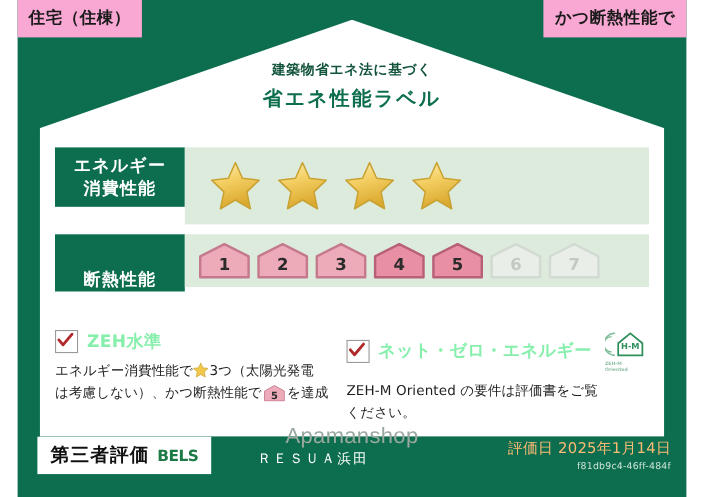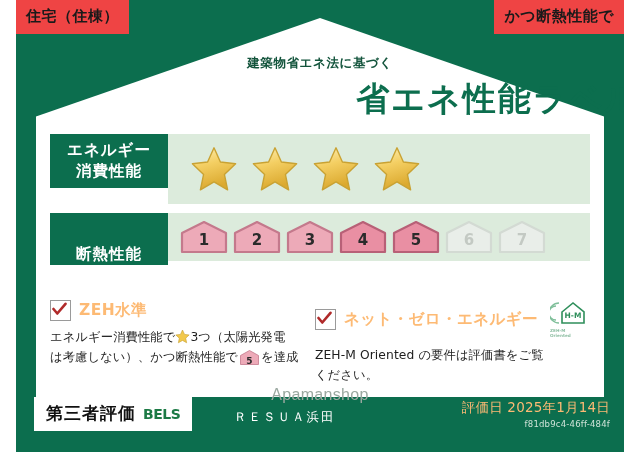--- a/index.html
+++ b/index.html
@@ -25,42 +25,41 @@
     position:absolute;
     left:36px;right:36px;top:18px;bottom:55px;
     background:#ffffff;
     clip-path:polygon(0% 26%, 50% 0%, 100% 26%, 100% 100%, 0% 100%);
     z-index:10;
   }
 
   
   .corner-tag{
     position:absolute;top:0;
-    background:#ef4444;
+    background:#f9a8d4;
     color:#1a1a1a;
     font-weight:bold;
     font-size:15px;
     letter-spacing:.5px;
     padding:7px 10px 8px 10px;
     z-index:50;
     white-space:nowrap;
   }
   .corner-tag.left{left:16px;}
   .corner-tag.right{right:16px;}
 
   
   #title-block{position:absolute;left:0;right:0;top:55px;text-align:center;z-index:20;}
   #subtitle{
     color:#13543c;font-weight:bold;font-size:12.5px;letter-spacing:.6px;
     margin:0 0 5px 0;
   }
   #main-title{
-    color:#0c6e4e;font-weight:bold;font-size:33px;letter-spacing:2px;
+    color:#0c6e4e;font-weight:bold;font-size:18px;letter-spacing:2px;
     margin:0;
-    text-align:right;
   }
 
   
   #rows{position:absolute;left:50px;right:50px;top:134px;z-index:20;}
   .perf-row{display:flex;align-items:stretch;margin-bottom:9px;}
   .row-label{
     background:#0c6e4e;color:#ffffff;
     font-weight:bold;font-size:15.5px;letter-spacing:1px;
     display:flex;flex-direction:column;justify-content:center;align-items:center;
     width:118px;flex:0 0 118px;text-align:center;line-height:1.35;
@@ -96,42 +95,42 @@
   }
   .note-col{flex:1;}
   .note-head{display:flex;align-items:center;gap:8px;margin-bottom:6px;}
   .chk{
     width:19px;height:19px;flex:0 0 19px;
     border:1.5px solid #9a9a9a;background:#ffffff;
     position:relative;
   }
   .chk svg{position:absolute;left:1px;top:1px;}
   .note-title{
-    color:#fdba74;font-weight:bold;font-size:15.5px;letter-spacing:.4px;white-space:nowrap;
+    color:#86efac;font-weight:bold;font-size:15.5px;letter-spacing:.4px;white-space:nowrap;
   }
   .note-body{
     font-size:12.3px;color:#1e1e1e;line-height:1.65;letter-spacing:.1px;
   }
   .inline-star{display:inline-block;vertical-align:-3px;width:15px;height:15px;}
   .inline-house{
     display:inline-block;vertical-align:-4px;position:relative;width:19px;height:15px;margin:0 2px;
   }
   .inline-house svg{display:block;width:19px;height:15px;}
   .inline-house span{
     position:absolute;left:0;right:0;top:3.5px;text-align:center;
     font-size:9px;font-weight:bold;color:#2b2b2b;
   }
   #zehm-logo{margin-left:4px;display:flex;align-items:flex-start;gap:2px;flex-direction:column;}
   #zehm-caption{font-size:4.2px;color:#8fbfa4;line-height:1.3;font-weight:bold;}
 
   
   #watermark{
     position:absolute;left:0;right:0;top:386px;
     text-align:center;z-index:30;pointer-events:none;
-    color:#9aa8a0;font-size:16px;letter-spacing:.3px;
+    color:#9aa8a0;font-size:20px;letter-spacing:.3px;
     font-family:"Liberation Sans",sans-serif;
   }
 
   
   #footer{position:absolute;left:16px;right:16px;bottom:0;height:65px;z-index:35;}
   #bels-badge{
     position:absolute;left:18px;top:10px;
     background:#ffffff;padding:5px 12px 6px 12px;
     display:flex;align-items:baseline;gap:7px;
   }

